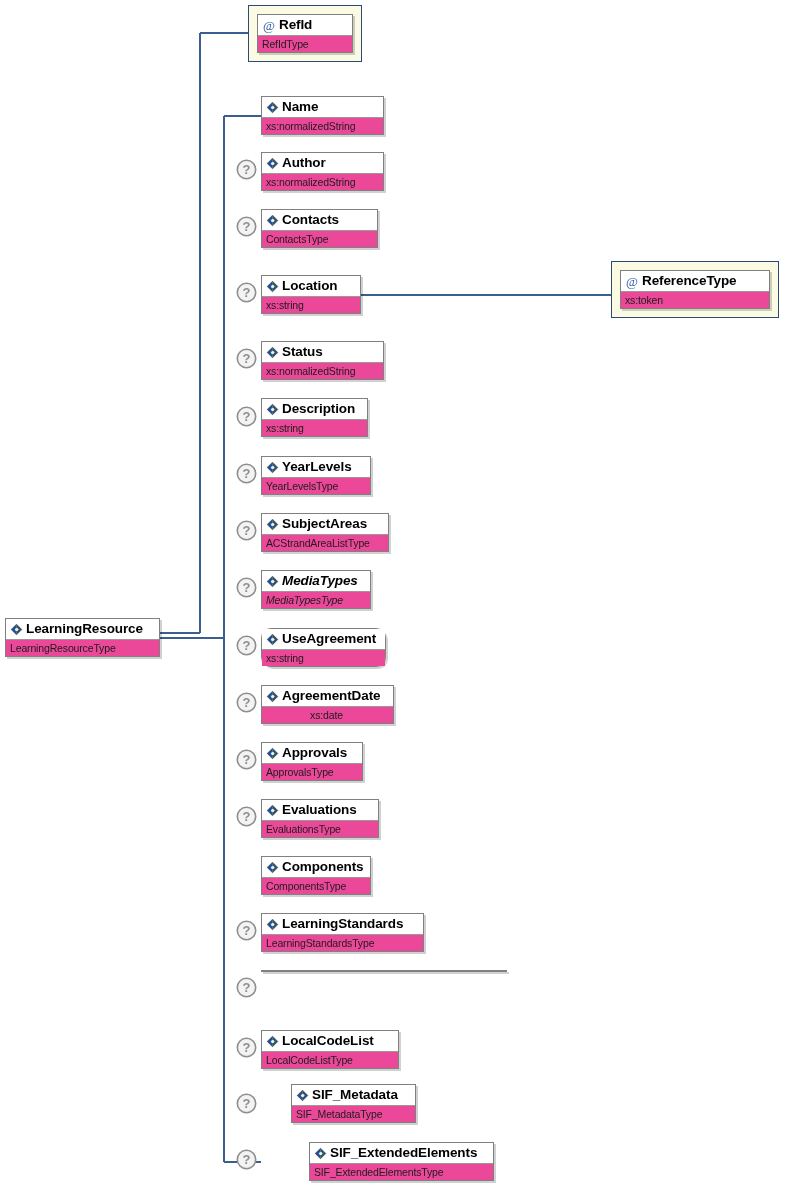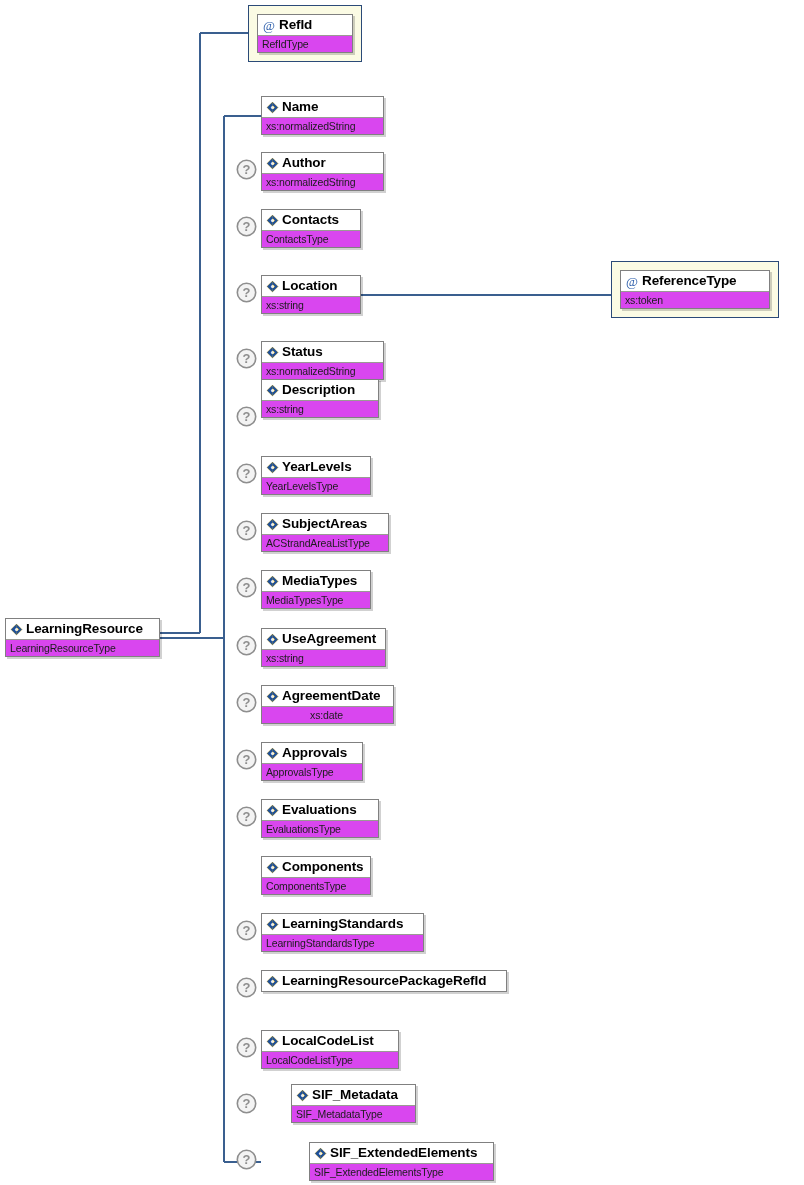--- a/index.html
+++ b/index.html
@@ -27,21 +27,21 @@
     background:#ffffff;
     white-space:nowrap;
   }
   .node .title .label{
     font-size:13.5px;font-weight:bold;color:#000000;
     letter-spacing:-0.1px;line-height:14px;
     margin-left:3px;
   }
   .node .type{
     height:16px;
-    background:#d946ef;
+    background:#ec4899;
     border-top:1px solid #9a9a94;
     font-size:10.5px;color:#1c1c1c;
     padding:0 6px 0 4px;
     line-height:16px;white-space:nowrap;
     letter-spacing:-0.15px;
   }
 
   
   .attr-wrap{
     position:absolute;
@@ -132,21 +132,21 @@
               </svg>
             </span>
             <span class="label">Author</span>
           </div>
           <div class="type">xs:normalizedString</div>
         </div></div><div class="optmark" style="left: 236px; top: 159px;">
         <svg width="21" height="21" viewBox="0 0 21 21">
           <ellipse cx="10.5" cy="10.5" rx="9.2" ry="9.2" fill="#f3f3f3" stroke="#8e8e8e" stroke-width="1.6"></ellipse>
           <text x="10.5" y="15" text-anchor="middle" font-family="Liberation Sans, sans-serif" font-size="13" font-weight="bold" fill="#8e8e8e">?</text>
         </svg>
-      </div><div style="display: contents;"><div class="node" style="left:261px;top:209px;width:100px;">
+      </div><div style="display: contents;"><div class="node" style="left:261px;top:209px;width:117px;">
           <div class="title">
             <span class="ico">
               <svg width="13" height="13" viewBox="0 0 13 13">
                 <polygon points="6.5,1.2 11.8,6.5 6.5,11.8 1.2,6.5" fill="#f2c017" stroke="#8a6d00" stroke-width="0.7"></polygon>
                 <path d="M6.5,1.2 L1.2,6.5 L6.5,11.8 Z" fill="#1c4f9c"></path>
                 <path d="M6.5,1.2 L11.8,6.5 L6.5,11.8 L6.5,8.6 L8.9,6.5 L6.5,4.3 Z" fill="#1c4f9c"></path>
                 <circle cx="6.5" cy="6.5" r="1.6" fill="#ffffff" opacity="0.85"></circle>
               </svg>
             </span>
             <span class="label">Contacts</span>
@@ -186,21 +186,21 @@
               </svg>
             </span>
             <span class="label">Status</span>
           </div>
           <div class="type">xs:normalizedString</div>
         </div></div><div class="optmark" style="left: 236px; top: 348px;">
         <svg width="21" height="21" viewBox="0 0 21 21">
           <ellipse cx="10.5" cy="10.5" rx="9.2" ry="9.2" fill="#f3f3f3" stroke="#8e8e8e" stroke-width="1.6"></ellipse>
           <text x="10.5" y="15" text-anchor="middle" font-family="Liberation Sans, sans-serif" font-size="13" font-weight="bold" fill="#8e8e8e">?</text>
         </svg>
-      </div><div style="display: contents;"><div class="node" style="left:261px;top:379px;width:118px;">
+      </div><div style="display: contents;"><div class="node" style="left:261px;top:398px;width:107px;">
           <div class="title">
             <span class="ico">
               <svg width="13" height="13" viewBox="0 0 13 13">
                 <polygon points="6.5,1.2 11.8,6.5 6.5,11.8 1.2,6.5" fill="#f2c017" stroke="#8a6d00" stroke-width="0.7"></polygon>
                 <path d="M6.5,1.2 L1.2,6.5 L6.5,11.8 Z" fill="#1c4f9c"></path>
                 <path d="M6.5,1.2 L11.8,6.5 L6.5,11.8 L6.5,8.6 L8.9,6.5 L6.5,4.3 Z" fill="#1c4f9c"></path>
                 <circle cx="6.5" cy="6.5" r="1.6" fill="#ffffff" opacity="0.85"></circle>
               </svg>
             </span>
             <span class="label">Description</span>
@@ -240,39 +240,39 @@
               </svg>
             </span>
             <span class="label">SubjectAreas</span>
           </div>
           <div class="type">ACStrandAreaListType</div>
         </div></div><div class="optmark" style="left: 236px; top: 520px;">
         <svg width="21" height="21" viewBox="0 0 21 21">
           <ellipse cx="10.5" cy="10.5" rx="9.2" ry="9.2" fill="#f3f3f3" stroke="#8e8e8e" stroke-width="1.6"></ellipse>
           <text x="10.5" y="15" text-anchor="middle" font-family="Liberation Sans, sans-serif" font-size="13" font-weight="bold" fill="#8e8e8e">?</text>
         </svg>
-      </div><div style="display: contents;"><div class="node" style="left:261px;top:570px;width:110px;">
+      </div><div style="display: contents;"><div class="node" style="left:261px;top:570px;width:110px;font-style:italic;">
           <div class="title">
             <span class="ico">
               <svg width="13" height="13" viewBox="0 0 13 13">
                 <polygon points="6.5,1.2 11.8,6.5 6.5,11.8 1.2,6.5" fill="#f2c017" stroke="#8a6d00" stroke-width="0.7"></polygon>
                 <path d="M6.5,1.2 L1.2,6.5 L6.5,11.8 Z" fill="#1c4f9c"></path>
                 <path d="M6.5,1.2 L11.8,6.5 L6.5,11.8 L6.5,8.6 L8.9,6.5 L6.5,4.3 Z" fill="#1c4f9c"></path>
                 <circle cx="6.5" cy="6.5" r="1.6" fill="#ffffff" opacity="0.85"></circle>
               </svg>
             </span>
             <span class="label">MediaTypes</span>
           </div>
           <div class="type">MediaTypesType</div>
         </div></div><div class="optmark" style="left: 236px; top: 577px;">
         <svg width="21" height="21" viewBox="0 0 21 21">
           <ellipse cx="10.5" cy="10.5" rx="9.2" ry="9.2" fill="#f3f3f3" stroke="#8e8e8e" stroke-width="1.6"></ellipse>
           <text x="10.5" y="15" text-anchor="middle" font-family="Liberation Sans, sans-serif" font-size="13" font-weight="bold" fill="#8e8e8e">?</text>
         </svg>
-      </div><div style="display: contents;"><div class="node" style="left:261px;top:628px;width:125px;">
+      </div><div style="display: contents;"><div class="node" style="left:261px;top:628px;width:125px;border-radius:10px;">
           <div class="title">
             <span class="ico">
               <svg width="13" height="13" viewBox="0 0 13 13">
                 <polygon points="6.5,1.2 11.8,6.5 6.5,11.8 1.2,6.5" fill="#f2c017" stroke="#8a6d00" stroke-width="0.7"></polygon>
                 <path d="M6.5,1.2 L1.2,6.5 L6.5,11.8 Z" fill="#1c4f9c"></path>
                 <path d="M6.5,1.2 L11.8,6.5 L6.5,11.8 L6.5,8.6 L8.9,6.5 L6.5,4.3 Z" fill="#1c4f9c"></path>
                 <circle cx="6.5" cy="6.5" r="1.6" fill="#ffffff" opacity="0.85"></circle>
               </svg>
             </span>
             <span class="label">UseAgreement</span>
@@ -362,31 +362,20 @@
             </span>
             <span class="label">LearningStandards</span>
           </div>
           <div class="type">LearningStandardsType</div>
         </div></div><div class="optmark" style="left: 236px; top: 920px;">
         <svg width="21" height="21" viewBox="0 0 21 21">
           <ellipse cx="10.5" cy="10.5" rx="9.2" ry="9.2" fill="#f3f3f3" stroke="#8e8e8e" stroke-width="1.6"></ellipse>
           <text x="10.5" y="15" text-anchor="middle" font-family="Liberation Sans, sans-serif" font-size="13" font-weight="bold" fill="#8e8e8e">?</text>
         </svg>
       </div><div style="display: contents;"><div class="node" style="left:261px;top:970px;width:246px;">
-          <div class="title">
-            <span class="ico">
-              <svg width="13" height="13" viewBox="0 0 13 13">
-                <polygon points="6.5,1.2 11.8,6.5 6.5,11.8 1.2,6.5" fill="#f2c017" stroke="#8a6d00" stroke-width="0.7"></polygon>
-                <path d="M6.5,1.2 L1.2,6.5 L6.5,11.8 Z" fill="#1c4f9c"></path>
-                <path d="M6.5,1.2 L11.8,6.5 L6.5,11.8 L6.5,8.6 L8.9,6.5 L6.5,4.3 Z" fill="#1c4f9c"></path>
-                <circle cx="6.5" cy="6.5" r="1.6" fill="#ffffff" opacity="0.85"></circle>
-              </svg>
-            </span>
-            <span class="label">LearningResourcePackageRefId</span>
-          </div>
         </div></div><div class="optmark" style="left: 236px; top: 977px;">
         <svg width="21" height="21" viewBox="0 0 21 21">
           <ellipse cx="10.5" cy="10.5" rx="9.2" ry="9.2" fill="#f3f3f3" stroke="#8e8e8e" stroke-width="1.6"></ellipse>
           <text x="10.5" y="15" text-anchor="middle" font-family="Liberation Sans, sans-serif" font-size="13" font-weight="bold" fill="#8e8e8e">?</text>
         </svg>
       </div><div style="display: contents;"><div class="node" style="left:261px;top:1030px;width:138px;">
           <div class="title">
             <span class="ico">
               <svg width="13" height="13" viewBox="0 0 13 13">
                 <polygon points="6.5,1.2 11.8,6.5 6.5,11.8 1.2,6.5" fill="#f2c017" stroke="#8a6d00" stroke-width="0.7"></polygon>

